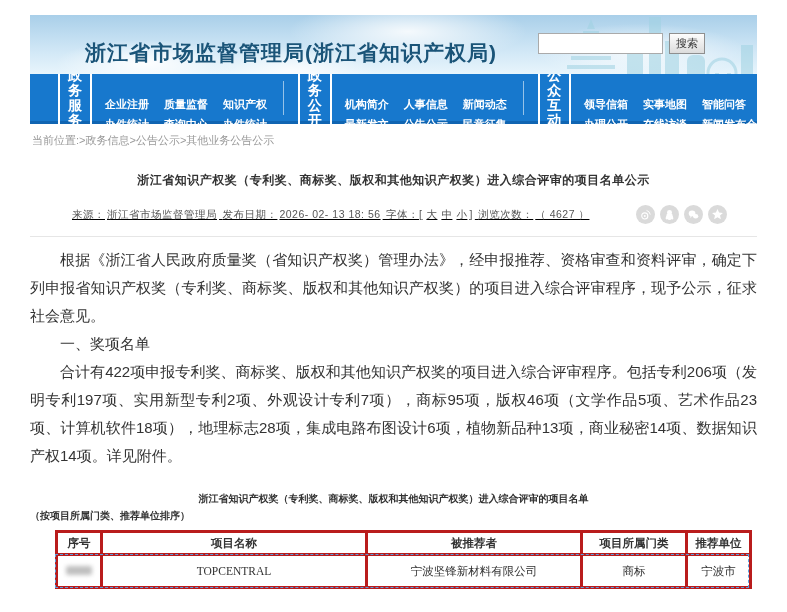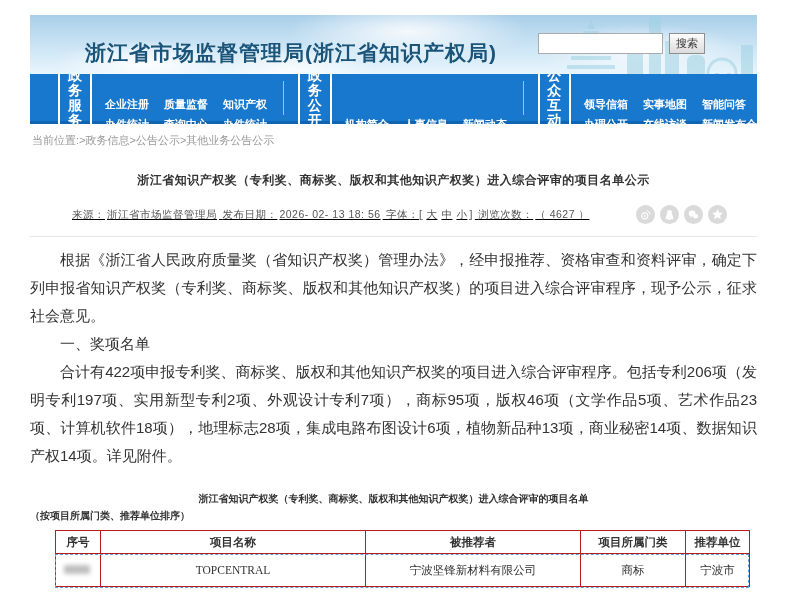--- a/index.html
+++ b/index.html
@@ -56,21 +56,21 @@
   
   .content { margin-top: 9px; font-size: 15px; color: #333; line-height: 28px; text-align: justify; }
   .content p { text-indent: 2em; }
 
   
   .table-block { margin-top: 22px; }
   .table-title { text-align: center; font-size: 10px; font-weight: bold; color: #333; }
   .table-subtitle { text-align: left; font-size: 10px; font-weight: bold; color: #333; margin-top: 3px; }
   .table-wrap { position: relative; width: 694px; margin: 7px 0 0 25px; }
   table { width: 100%; border-collapse: collapse; table-layout: fixed; }
-  th, td { border: 1px solid #b91c1c; text-align: center; color: #333; }
+  th, td { border: 3px solid #b91c1c; text-align: center; color: #333; }
   th { font-size: 11.5px; font-weight: bold; height: 23px; }
   td { height: 33px; font-size: 11.5px; font-family: "Liberation Serif", "DejaVu Serif", serif; }
   td.seq-cell { text-align: left; padding-left: 8px; }
   .blur-redact { display: inline-block; width: 26px; height: 9px; background: #bfbfbf;
     border-radius: 2px; filter: blur(2px); }
   .selection-overlay { position: absolute; left: 0; top: 24px; width: 100%; height: 34px;
     border: 1px dashed #5aa0e0; pointer-events: none; }
 </style>
 </head>
 <body>
@@ -127,20 +127,25 @@
     <div class="nav-group">
       <div class="nav-box">
         <span>政务</span>
         <span>公开</span>
       </div>
       <div class="nav-rows">
         <div class="nav-row">
           <a>机构简介</a>
           <a>人事信息</a>
           <a>新闻动态</a>
+        </div>
+        <div class="nav-row">
+          <a>最新发文</a>
+          <a>公告公示</a>
+          <a>民意征集</a>
         </div>
       </div>
     </div>
     <div class="nav-divider"></div>
     <div class="nav-group">
       <div class="nav-box">
         <span>公众</span>
         <span>互动</span>
       </div>
       <div class="nav-rows">

